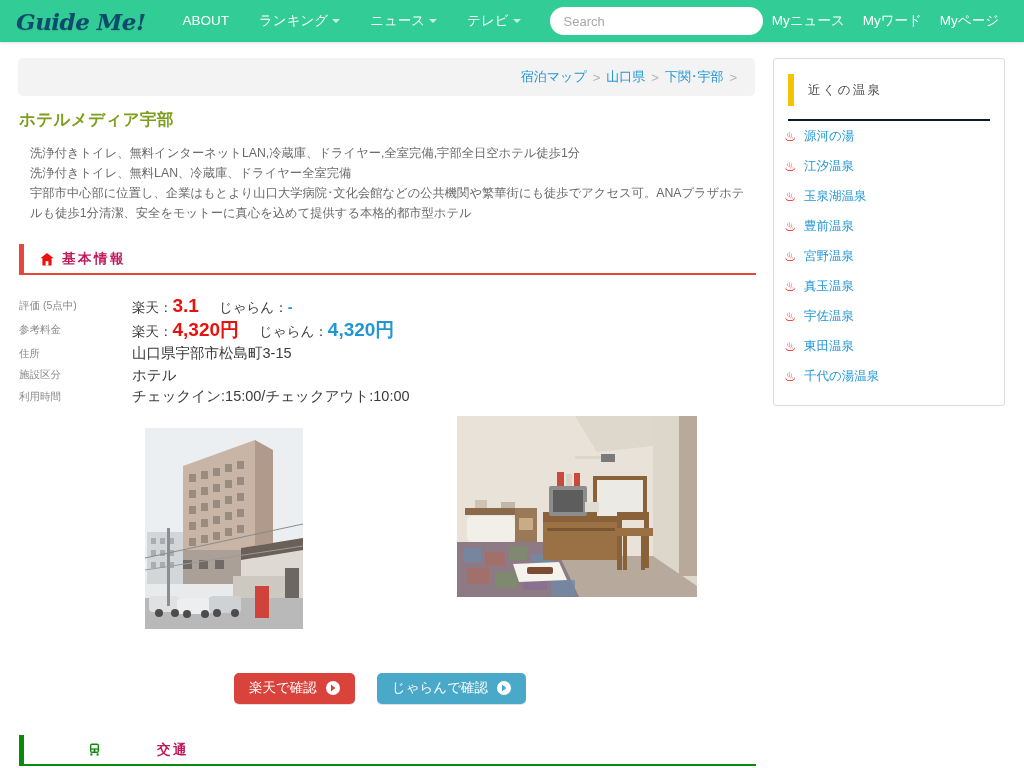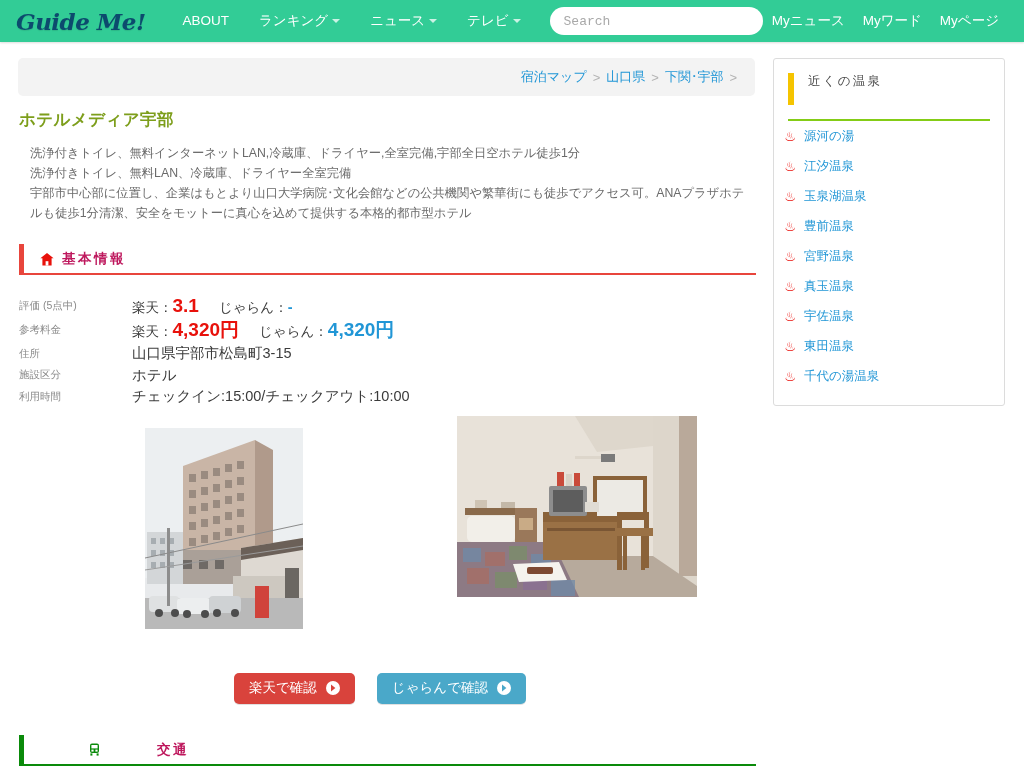--- a/index.html
+++ b/index.html
@@ -55,21 +55,21 @@
     margin-left: 14px;
     width: 234px;
     height: 28px;
     border-radius: 14px;
     border: none;
     background: #ffffff;
     padding: 12px 14px;
     font-size: 13px;
     color: #555;
     outline: none;
-    font-family: Liberation Mono, monospace;
+    font-family: Liberation Sans, sans-serif;
   }
   .search-box::placeholder { color: #a8a8a8; }
   .nav-right {
     margin-left: auto;
     display: flex;
     align-items: center;
   }
   .nav-right .nav-link { padding: 0 9px; font-size: 13.5px; }
 
   
@@ -223,23 +223,24 @@
   
   .side-card {
     border: 1px solid #dcdcdc;
     border-radius: 3px;
     background: #ffffff;
     padding: 0 0 14px 0;
     width: 232px;
   }
   .side-head {
     display: flex;
+    align-items: center;
     height: 48px;
     margin: 14px 14px 0 14px;
-    border-bottom: 2px solid #84cc16;
+    border-bottom: 2px solid #0f172a;
     padding-bottom: 12px;
   }
   .side-bar {
     width: 6px; height: 32px;
     background: #f5c400;
     margin-right: 14px;
   }
   .side-title {
     font-size: 12.5px;
     color: #4b4b4b;

